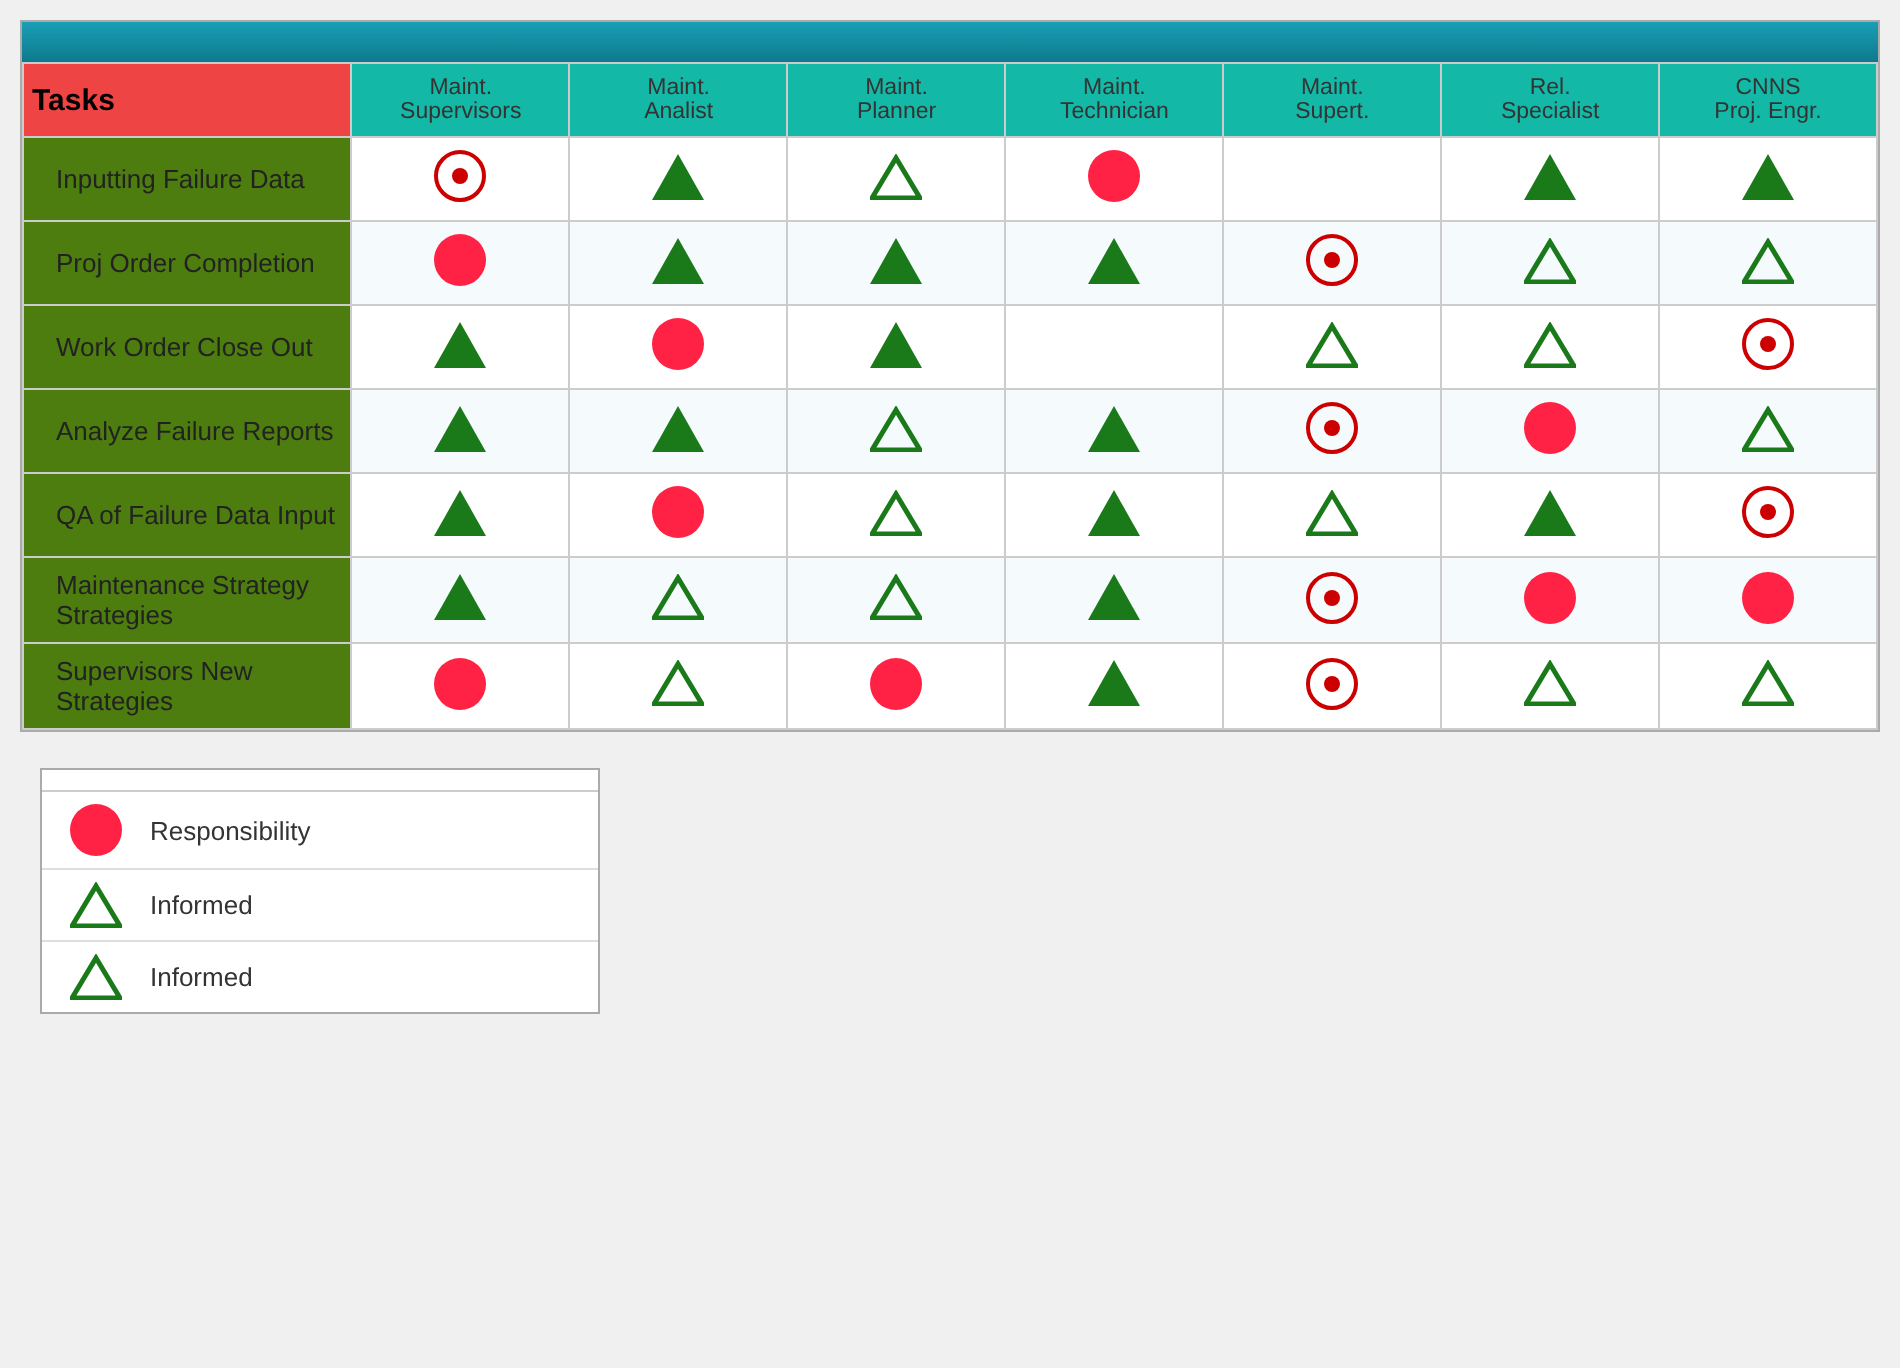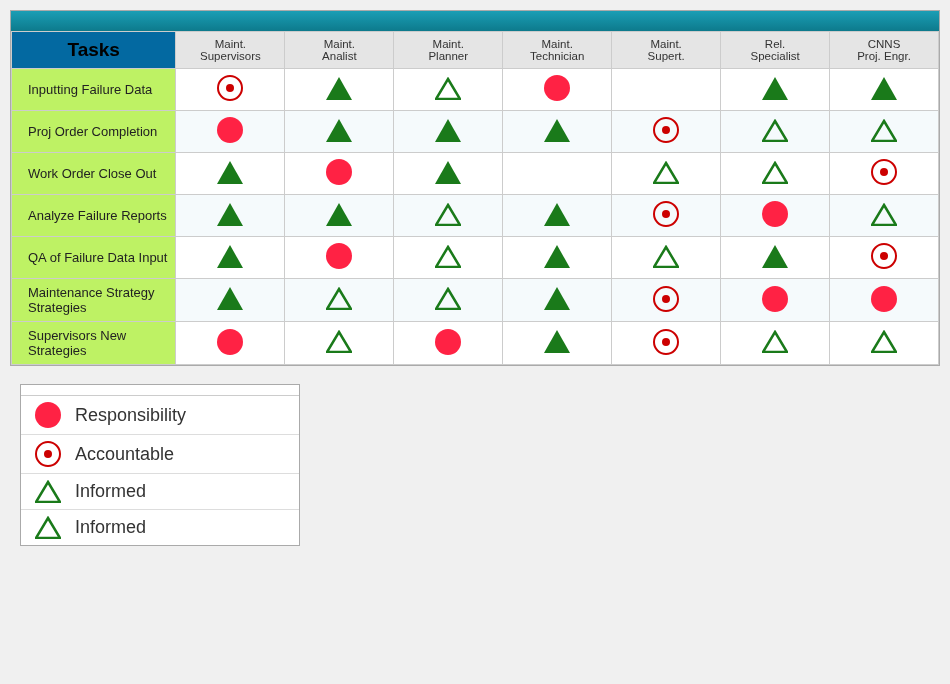--- a/index.html
+++ b/index.html
@@ -36,29 +36,29 @@
     }
 
     table.raci-table th, table.raci-table td {
       border: 1px solid #ccc;
       text-align: center;
       vertical-align: middle;
       padding: 6px 4px;
     }
 
     table.raci-table th.tasks-header {
-      background: #0369a1;
+      background: #ef4444;
       font-weight: bold;
-      font-size: 19px;
+      font-size: 15px;
       width: 160px;
-      text-align: center;
+      text-align: left;
     }
 
     table.raci-table th.role-header {
-      background: #e5e5e5;
+      background: #14b8a6;
       font-size: 11.5px;
       font-weight: normal;
       color: #333;
       width: 106px;
       text-align: center;
     }
 
     table.raci-table td.task-name {
       text-align: left;
       padding-left: 10px;
@@ -68,21 +68,21 @@
       vertical-align: middle;
     }
 
     table.raci-table tbody tr:nth-child(odd) td {
       background-color: #ffffff;
     }
     table.raci-table tbody tr:nth-child(even) td {
       background-color: #f5fafc;
     }
     table.raci-table tbody tr td.task-name {
-      background-color: #bef264;
+      background-color: #4d7c0f;
       padding-left: 16px;
     }
 
     
     .sym-R {
       width: 26px;
       height: 26px;
       border-radius: 50%;
       background: #ff2244;
       display: inline-block;
@@ -169,21 +169,21 @@
 
     .legend-symbol {
       width: 30px;
       display: flex;
       align-items: center;
       justify-content: center;
       flex-shrink: 0;
     }
 
     .legend-label {
-      font-size: 18px;
+      font-size: 13px;
       color: #333;
     }
 
     td.cell {
       vertical-align: middle;
       text-align: center;
     }
   </style>
 </head>
 <body>
@@ -313,26 +313,20 @@
   <div id="legend-items">
 
   <div class="legend-item">
         <div class="legend-symbol">
           <span class="sym-R"></span>
         </div>
         <span class="legend-label">Responsibility</span>
       </div>
       <div class="legend-item">
         <div class="legend-symbol">
-          <span class="sym-A"></span>
-        </div>
-        <span class="legend-label">Accountable</span>
-      </div>
-      <div class="legend-item">
-        <div class="legend-symbol">
           <span class="sym-I"><svg viewBox="0 0 26 23" xmlns="http://www.w3.org/2000/svg">
         <polygon points="13,2 25,22 1,22" fill="none" stroke="#1a7a1a" stroke-width="2.5"></polygon>
       </svg></span>
         </div>
         <span class="legend-label">Informed</span>
       </div>
       <div class="legend-item">
         <div class="legend-symbol">
           <span class="sym-I"><svg viewBox="0 0 26 23" xmlns="http://www.w3.org/2000/svg">
         <polygon points="13,2 25,22 1,22" fill="none" stroke="#1a7a1a" stroke-width="2.5"></polygon>

